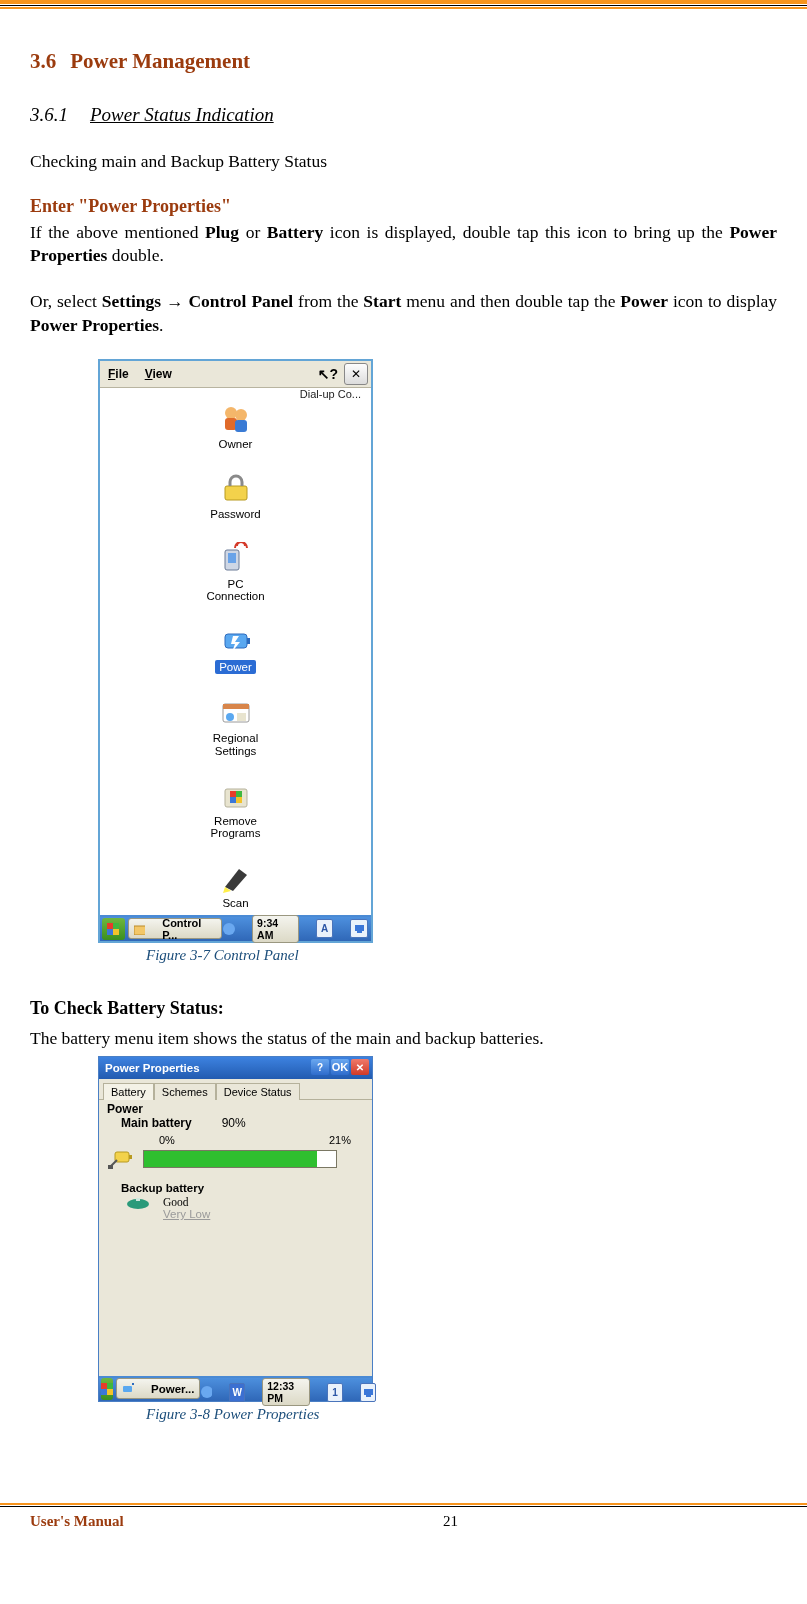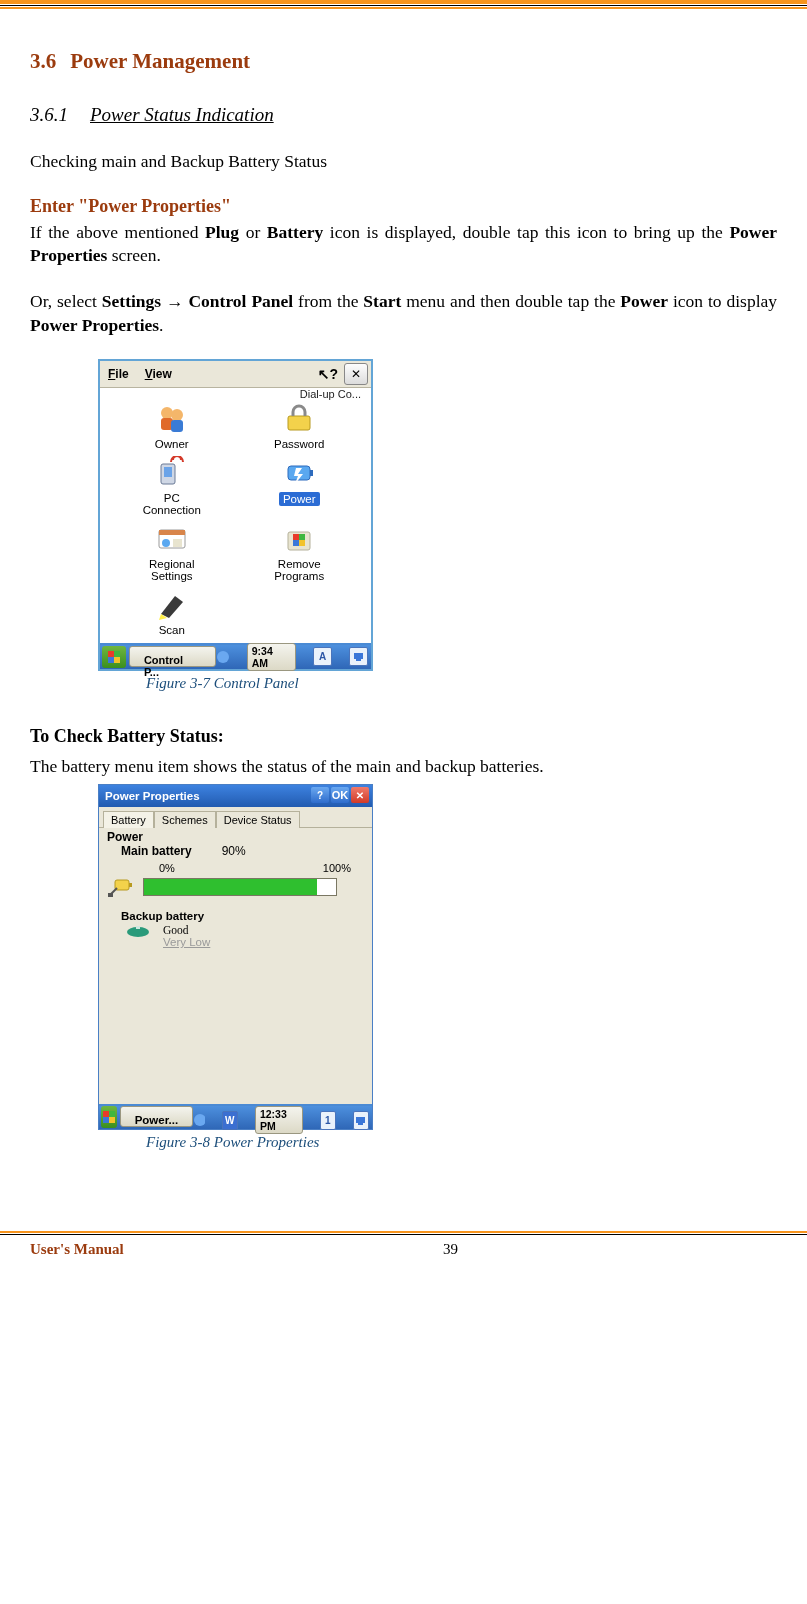--- a/index.html
+++ b/index.html
@@ -93,22 +93,22 @@
   }
   .s1-hint {
     font-family: Tahoma, sans-serif;
     font-size: 11px;
     text-align: right;
     padding-right: 10px;
     color: #222;
   }
   .s1-grid {
     display: grid;
-    grid-template-columns: 1fr 1fr;
-    row-gap: 6px;
+    grid-template-columns: 1fr;
+    row-gap: 22px;
     padding: 2px 8px 6px 8px;
     font-family: Tahoma, sans-serif;
     font-size: 11.5px;
     text-align: center;
   }
   .ci { display: flex; flex-direction: column; align-items: center; }
   .ci .ico {
     width: 34px; height: 34px;
     margin-bottom: 2px;
     display: flex; align-items: center; justify-content: center;
@@ -137,25 +137,24 @@
   .tb-flag span:nth-child(1){background:#e83b2a;}
   .tb-flag span:nth-child(2){background:#3fb73f;}
   .tb-flag span:nth-child(3){background:#3b77d8;}
   .tb-flag span:nth-child(4){background:#f3c32a;}
   .tb-btn {
     margin-left: 3px;
     height: 19px;
     background: linear-gradient(#f4f4ee,#dcd9c6);
     border: 1px solid #9a9780;
     border-radius: 3px;
-    padding: 0 14px;
+    padding: 0 5px;
     display: flex; align-items: center;
-    gap: 7px;
+    gap: 17px;
     font-weight: bold;
-    flex-direction: column;
   }
   .tb-tray {
     margin-left: auto;
     display: flex; align-items: center; gap: 17px; padding-right: 3px;
   }
   .tb-time {
     background: linear-gradient(#f4f4ee,#dcd9c6);
     border: 1px solid #9a9780; border-radius: 3px;
     padding: 1px 4px; font-weight: bold; font-size:10.5px;
   }
@@ -258,21 +257,21 @@
   </div>
 
   <div class="h-sub">
     <span class="num">3.6.1</span><span class="title">Power Status Indication</span>
   </div>
 
   <p class="para">Checking main and Backup Battery Status</p>
 
   <div class="step-title">Enter "Power Properties"</div>
   <p class="para">
-    <span>If the above mentioned </span><span class="bold">Plug</span><span> or </span><span class="bold">Battery</span><span> icon is displayed, double tap this icon to bring up the </span><span class="bold">Power Properties</span><span> screen.</span>
+    <span>If the above mentioned </span><span class="bold">Plug</span><span> or </span><span class="bold">Battery</span><span> icon is displayed, double tap this icon to bring up the </span><span class="bold">Power Properties</span><span> double.</span>
   </p>
 
   <p class="para">
     <span>Or, select </span><span class="bold">Settings</span><span> → </span><span class="bold">Control Panel</span><span> from the </span><span class="bold">Start</span><span> menu and then double tap the </span><span class="bold">Power</span><span> icon to display </span><span class="bold">Power Properties</span><span>.</span>
   </p>
 
   <div class="figure-wrap">
     <div class="shot1">
       <div class="s1-menubar">
         <span class="mi"><span class="u">F</span>ile</span>
@@ -423,21 +422,21 @@
         <span class="s2-tab">Device Status</span>
       </div>
       <div class="s2-body">
         <div class="grp-title">Power</div>
         <div style="display:flex;align-items:center;">
           <span class="main-label">Main battery</span>
           <span class="pct">90%</span>
         </div>
         <div class="scale">
           <span>0%</span>
-          <span>100%</span>
+          <span>21%</span>
         </div>
         <div class="bar-row">
           <span class="plug-ico">
             <svg width="28" height="22" viewBox="0 0 28 22">
                 <rect x="8" y="4" width="14" height="10" rx="2" fill="#f3d24b" stroke="#b89a20"></rect>
                 <rect x="22" y="7" width="3" height="4" fill="#b89a20"></rect>
                 <path d="M4 18 L10 12" stroke="#555" stroke-width="2"></path>
                 <rect x="1" y="17" width="5" height="4" fill="#555"></rect>
               </svg>
           </span>
@@ -494,14 +493,14 @@
     </div>
     <div class="caption">Figure 3-8 Power Properties</div>
   </div>
 
 </div>
 
 <div class="footer-rule-a"></div>
 <div class="footer-rule-b"></div>
 <div class="footer">
   <span class="ft">User's Manual</span>
-  <span class="pg">39</span>
+  <span class="pg">21</span>
 </div>
 
 </body></html>

